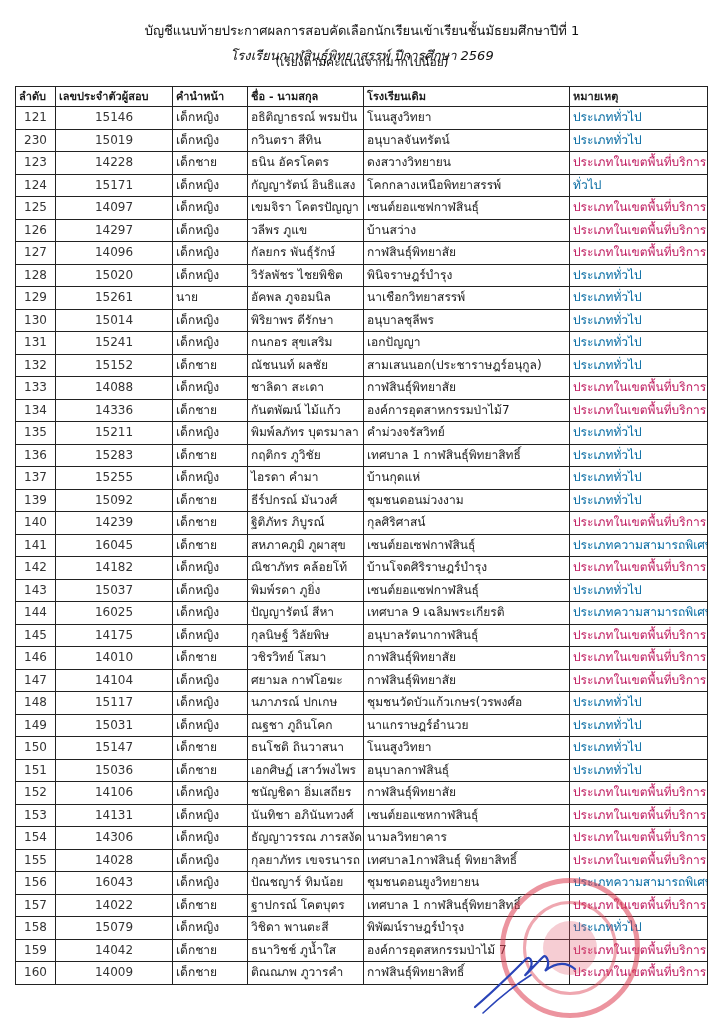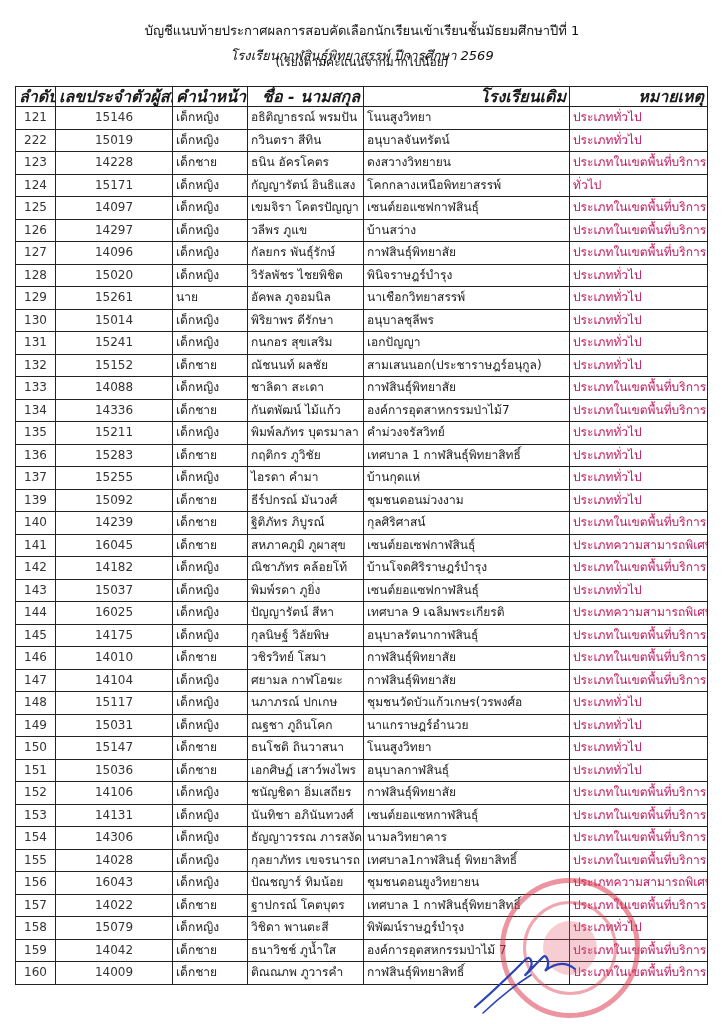--- a/index.html
+++ b/index.html
@@ -6,24 +6,24 @@
   body { width:724px; height:1024px; position:relative; overflow:hidden;
          font-family:"DejaVu Sans", "Liberation Sans", sans-serif; color:#1a1a1a; }
   .title { position:absolute; left:0; width:724px; text-align:center; font-size:13px; color:#111; }
   .t1 { top:20px; }
   .t2 { top:45px;font-style:italic; }
   .t3 { top:52px; font-size:12px; }
   table.roster { position:absolute; left:15px; top:86px; border-collapse:collapse;
                  table-layout:fixed; width:692px; }
   table.roster th, table.roster td { border:1px solid #222; padding:0 3px; height:21.5px;
                  white-space:nowrap; overflow:hidden; font-size:12px; line-height:21px; }
-  table.roster th { font-weight:bold; font-size:16px; text-align:right; height:19px; line-height:19px;font-style:italic; }
+  table.roster th { font-weight:bold; font-size:11px; text-align:left; height:19px; line-height:19px; }
   td.c-no, td.c-id { text-align:center; color:#333; }
   td.c-id { font-size:12.5px; }
-  td.c-note { font-size:10.5px; color:#be185d; }
+  td.c-note { font-size:10.5px; color:#0369a1; }
   td.c-note.strong { color:#be185d; }
   td.c-school { font-size:12px; }
   col.w1 { width:40px; } col.w2 { width:117px; } col.w3 { width:75px; }
   col.w4 { width:116px; } col.w5 { width:206px; } col.w6 { width:138px; }
   .stamp { position:absolute; left:500px; top:878px; width:140px; height:140px; border-radius:50%;
            border:5px solid rgba(220,60,80,0.55); box-sizing:border-box; pointer-events:none; }
   .stamp::before { content:""; position:absolute; left:18px; top:18px; right:18px; bottom:18px;
            border-radius:50%; border:3px solid rgba(220,60,80,0.45); }
   .stamp::after { content:""; position:absolute; left:38px; top:38px; right:38px; bottom:38px;
            border-radius:50%; background:rgba(225,90,110,0.3); }
@@ -58,21 +58,21 @@
   <tbody id="rows">
       <tr>
         <td class="c-no">121</td>
         <td class="c-id">15146</td>
         <td class="c-prefix">เด็กหญิง</td>
         <td class="c-name">อธิติญาธรณ์ พรมปัน</td>
         <td class="c-school">โนนสูงวิทยา</td>
         <td class="c-note">ประเภททั่วไป</td>
       </tr>
       <tr>
-        <td class="c-no">222</td>
+        <td class="c-no">230</td>
         <td class="c-id">15019</td>
         <td class="c-prefix">เด็กหญิง</td>
         <td class="c-name">กวินตรา สีทิน</td>
         <td class="c-school">อนุบาลจันทรัตน์</td>
         <td class="c-note">ประเภททั่วไป</td>
       </tr>
       <tr>
         <td class="c-no">123</td>
         <td class="c-id">14228</td>
         <td class="c-prefix">เด็กชาย</td>

